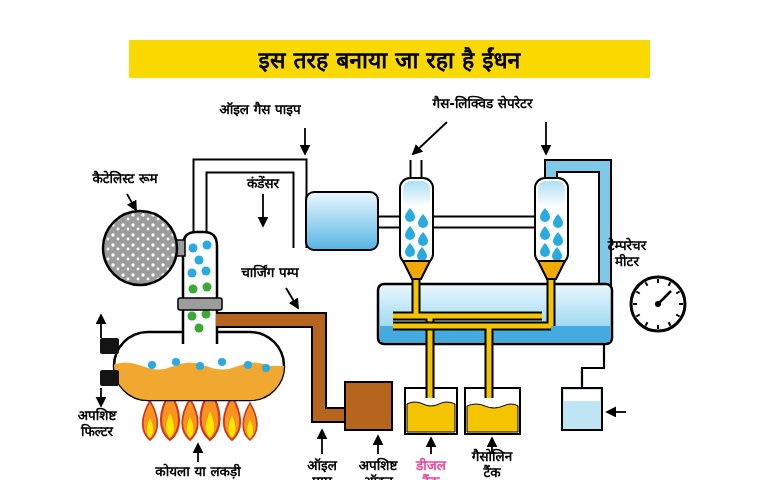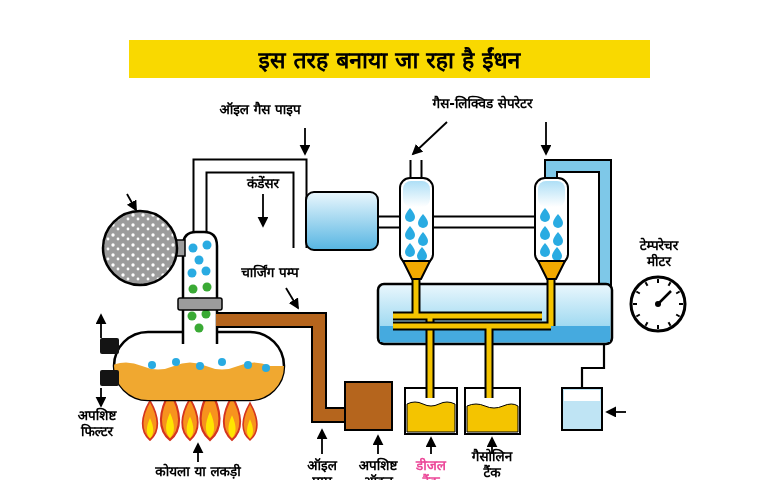--- a/index.html
+++ b/index.html
@@ -228,29 +228,30 @@
       <line x1="322" y1="422" x2="322" y2="398" marker-end="url(#ah)"></line>
       <line x1="378" y1="422" x2="378" y2="404" marker-end="url(#ah)"></line>
       <line x1="431" y1="422" x2="431" y2="406" marker-end="url(#ah)"></line>
       <line x1="492" y1="422" x2="492" y2="406" marker-end="url(#ah)"></line>
       <line x1="626" y1="380" x2="607" y2="380" marker-end="url(#ah)"></line>
     </g>
   </svg>
 
   <div class="lbl" style="left:390px;top:64px;width:185px">गैस-लिक्विड सेपरेटर</div>
   <div class="lbl" style="left:195px;top:70px;width:130px">ऑइल गैस पाइप</div>
+  <div class="lbl" style="left:60px;top:139px;width:130px">कैटेलिस्ट रूम</div>
   <div class="lbl" style="left:215px;top:144px;width:96px">कंडेंसर</div>
   <div class="lbl" style="left:55px;top:376px;width:84px">अपशिष्ट
 फिल्टर</div>
   <div class="lbl" style="left:215px;top:233px;width:110px">चार्जिंग पम्प</div>
   <div class="lbl" style="left:120px;top:432px;width:156px">कोयला या लकड़ी</div>
   <div class="lbl" style="left:290px;top:426px;width:64px">ऑइल
 पम्प</div>
   <div class="lbl" style="left:344px;top:426px;width:68px">अपशिष्ट
 ऑइल</div>
   <div class="lbl red" style="left:399px;top:426px;width:64px">डीजल
 टैंक</div>
   <div class="lbl" style="left:456px;top:417px;width:72px">गैसोलिन
 टैंक</div>
-  <div class="lbl" style="left:616px;top:206px;width:86px">टेम्परेचर
+  <div class="lbl" style="left:584px;top:206px;width:86px">टेम्परेचर
 मीटर</div>
 
 </div>
 
 </body></html>

